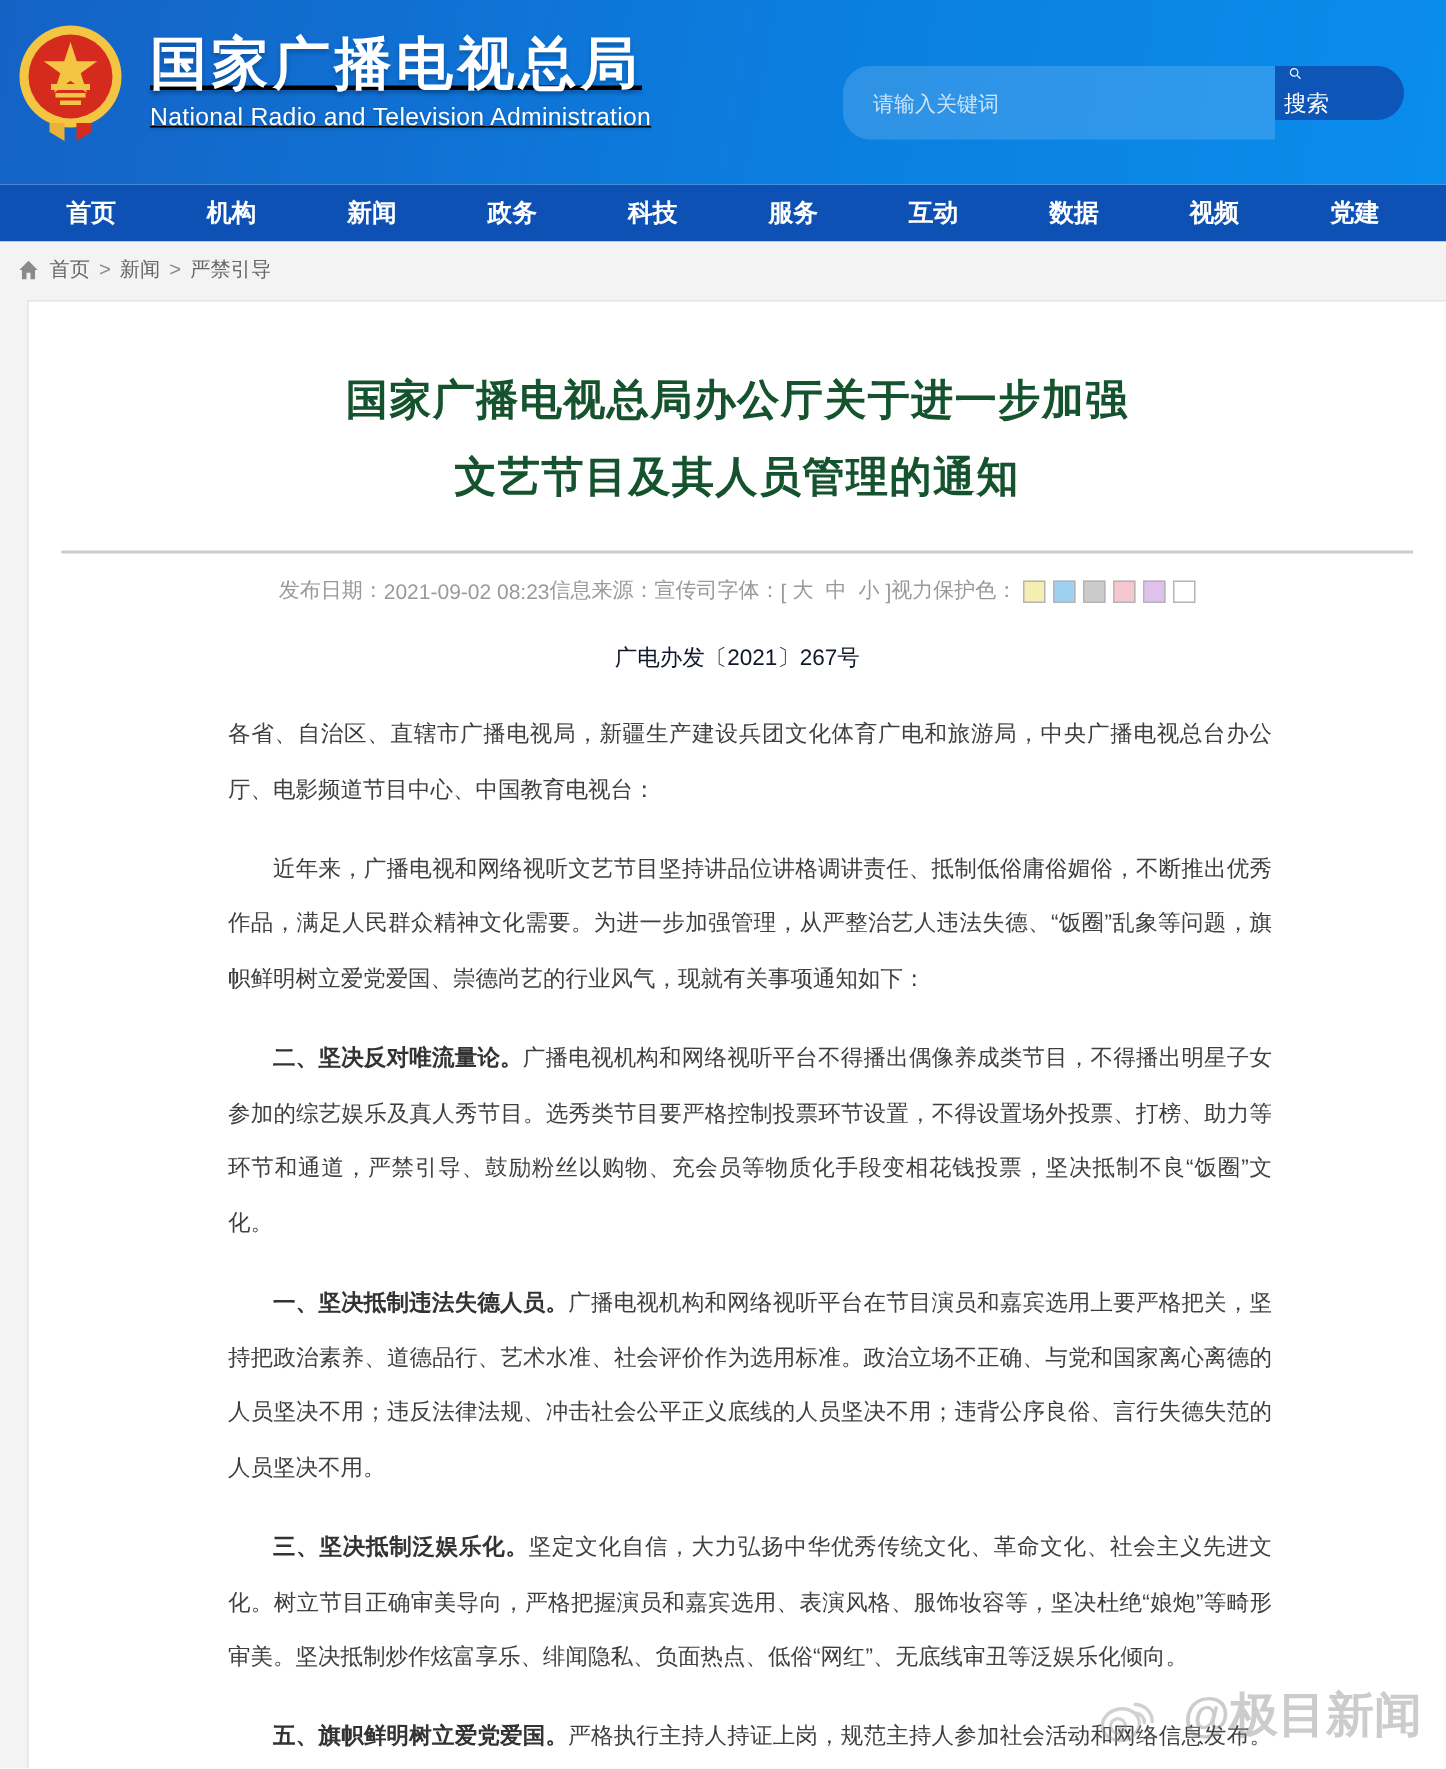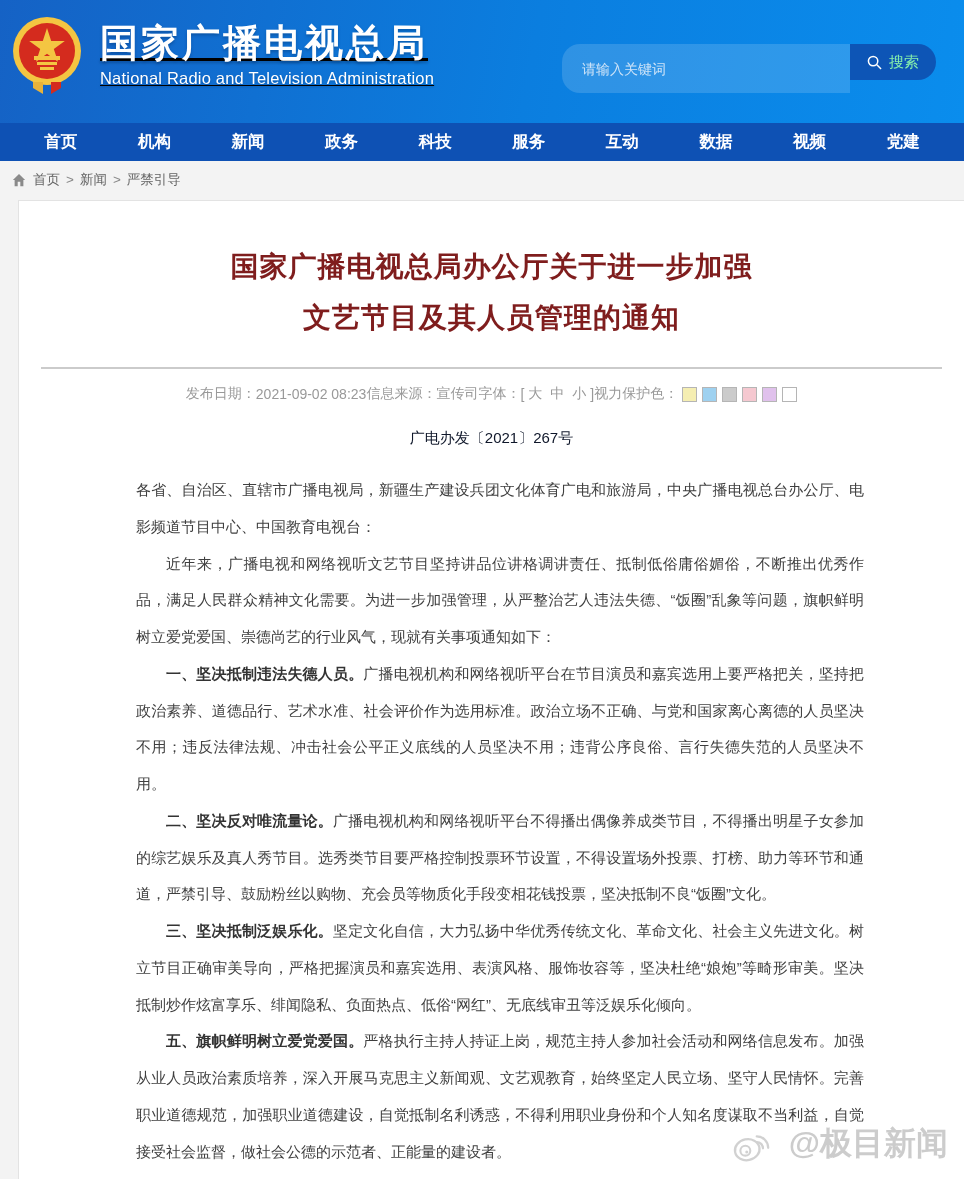--- a/index.html
+++ b/index.html
@@ -23,56 +23,56 @@
   .brand-sub{font-size:16.5px;margin-top:4px;letter-spacing:.2px;text-shadow:0 1px 2px rgba(0,40,90,.3);}
   .search-bar{position:absolute;right:28px;top:44px;display:flex;height:36px;}
   .search-input{
     width:268px;height:49px;border:none;outline:none;
     background:rgba(255,255,255,.15);color:#fff;
     border-radius:18px 0 0 18px;padding:0 0 0 20px;font-size:14px;
   }
   .search-input::placeholder{color:#cfe4f8;}
   .search-btn{
     width:86px;height:36px;border:none;cursor:pointer;
-    background:#0d55b6;color:#86efac;font-size:15px;
-    border-radius:0 18px 18px 0;display:flex;align-items:center;justify-content:center;gap:7px;
+    background:#0d55b6;color:#ffffff;font-size:15px;
+    border-radius:0 18px 18px 0;display:flex;align-items:flex-start;justify-content:center;gap:7px;flex-direction:column;
   }
   
   .main-nav{
     height:38px;background:#0e51b4;
     display:flex;justify-content:space-around;align-items:center;padding:0 14px;
   }
   .nav-item{color:#fff;font-size:16.5px;font-weight:bold;cursor:pointer;white-space:nowrap;}
   
   .breadcrumb{
     height:37px;display:flex;align-items:center;padding-left:12px;
     color:#666;font-size:13.5px;background:#f3f3f3;
   }
   .crumb{cursor:pointer;margin:0 4px;}
   .crumb-sep{color:#888;margin:0 2px;}
   
   .content-panel{
     position:absolute;left:18px;right:0;top:200px;bottom:0;
     background:#fff;border:1px solid #e3e3e3;border-right:none;border-bottom:none;
   }
-  .article-title{margin:40px 40px 0;text-align:center;color:#7f1d1d;font-weight:bold;}
+  .article-title{margin:40px 40px 0;text-align:center;color:#14532d;font-weight:bold;}
   .article-title div{font-size:28px;line-height:51px;letter-spacing:1px;}
   .title-divider{height:2px;background:#cbcbcb;margin:24px 22px 0 22px;}
   .meta-row{
     margin-top:16px;display:flex;justify-content:center;align-items:center;
     color:#999;font-size:14px;
   }
   .meta-item{display:flex;align-items:center;white-space:nowrap;}
   .font-opt{margin:0 4px;cursor:pointer;color:#999;}
   .swatches{display:flex;gap:5px;margin-left:4px;}
   .swatch{width:13px;height:13px;border:1px solid #b5b5b5;cursor:pointer;}
   .doc-number{margin-top:26px;text-align:center;color:#0f172a;font-size:15px;}
   
   .article-body{margin:24px 100px 0 117px;color:#3f3f3f;font-size:15px;}
-  .article-body p{margin:0;line-height:2.45;text-align:justify;}
+  .article-body p{margin:16px;line-height:2.45;text-align:justify;}
   .article-body p.indent{text-indent:2em;}
   .article-body b{color:#333;}
   
   .watermark{
     position:absolute;right:16px;top:1122px;display:flex;align-items:center;gap:16px;
     color:rgba(120,120,120,.38);font-size:32px;font-weight:bold;pointer-events:none;
   }
   .watermark svg{opacity:.45;}
 </style>
 </head>
@@ -170,22 +170,22 @@
           <span class="swatch" style="background: rgb(255, 255, 255);"></span>
         </span>
     </span>
   </div>
 
   <div class="doc-number">广电办发〔2021〕267号</div>
 
   <div class="article-body" id="article-body">
       <p>各省、自治区、直辖市广播电视局，新疆生产建设兵团文化体育广电和旅游局，中央广播电视总台办公厅、电影频道节目中心、中国教育电视台：</p>
       <p class="indent">近年来，广播电视和网络视听文艺节目坚持讲品位讲格调讲责任、抵制低俗庸俗媚俗，不断推出优秀作品，满足人民群众精神文化需要。为进一步加强管理，从严整治艺人违法失德、“饭圈”乱象等问题，旗帜鲜明树立爱党爱国、崇德尚艺的行业风气，现就有关事项通知如下：</p>
+      <p class="indent"><b>二、坚决反对唯流量论。</b>广播电视机构和网络视听平台不得播出偶像养成类节目，不得播出明星子女参加的综艺娱乐及真人秀节目。选秀类节目要严格控制投票环节设置，不得设置场外投票、打榜、助力等环节和通道，严禁引导、鼓励粉丝以购物、充会员等物质化手段变相花钱投票，坚决抵制不良“饭圈”文化。</p>
       <p class="indent"><b>一、坚决抵制违法失德人员。</b>广播电视机构和网络视听平台在节目演员和嘉宾选用上要严格把关，坚持把政治素养、道德品行、艺术水准、社会评价作为选用标准。政治立场不正确、与党和国家离心离德的人员坚决不用；违反法律法规、冲击社会公平正义底线的人员坚决不用；违背公序良俗、言行失德失范的人员坚决不用。</p>
-      <p class="indent"><b>二、坚决反对唯流量论。</b>广播电视机构和网络视听平台不得播出偶像养成类节目，不得播出明星子女参加的综艺娱乐及真人秀节目。选秀类节目要严格控制投票环节设置，不得设置场外投票、打榜、助力等环节和通道，严禁引导、鼓励粉丝以购物、充会员等物质化手段变相花钱投票，坚决抵制不良“饭圈”文化。</p>
       <p class="indent"><b>三、坚决抵制泛娱乐化。</b>坚定文化自信，大力弘扬中华优秀传统文化、革命文化、社会主义先进文化。树立节目正确审美导向，严格把握演员和嘉宾选用、表演风格、服饰妆容等，坚决杜绝“娘炮”等畸形审美。坚决抵制炒作炫富享乐、绯闻隐私、负面热点、低俗“网红”、无底线审丑等泛娱乐化倾向。</p>
       <p class="indent"><b>五、旗帜鲜明树立爱党爱国。</b>严格执行主持人持证上岗，规范主持人参加社会活动和网络信息发布。加强从业人员政治素质培养，深入开展马克思主义新闻观、文艺观教育，始终坚定人民立场、坚守人民情怀。完善职业道德规范，加强职业道德建设，自觉抵制名利诱惑，不得利用职业身份和个人知名度谋取不当利益，自觉接受社会监督，做社会公德的示范者、正能量的建设者。</p>
     </div>
 </div>
 
 <div class="watermark">
   <svg width="42" height="40" viewBox="0 0 44 42">
     <ellipse cx="17" cy="27" rx="13" ry="11" fill="none" stroke="#9a9a9a" stroke-width="2.4" transform="rotate(-12 17 27)"></ellipse>
     <circle cx="15" cy="28" r="5.2" fill="none" stroke="#9a9a9a" stroke-width="2.2"></circle>
     <circle cx="16.5" cy="29.5" r="1.6" fill="#9a9a9a"></circle>

